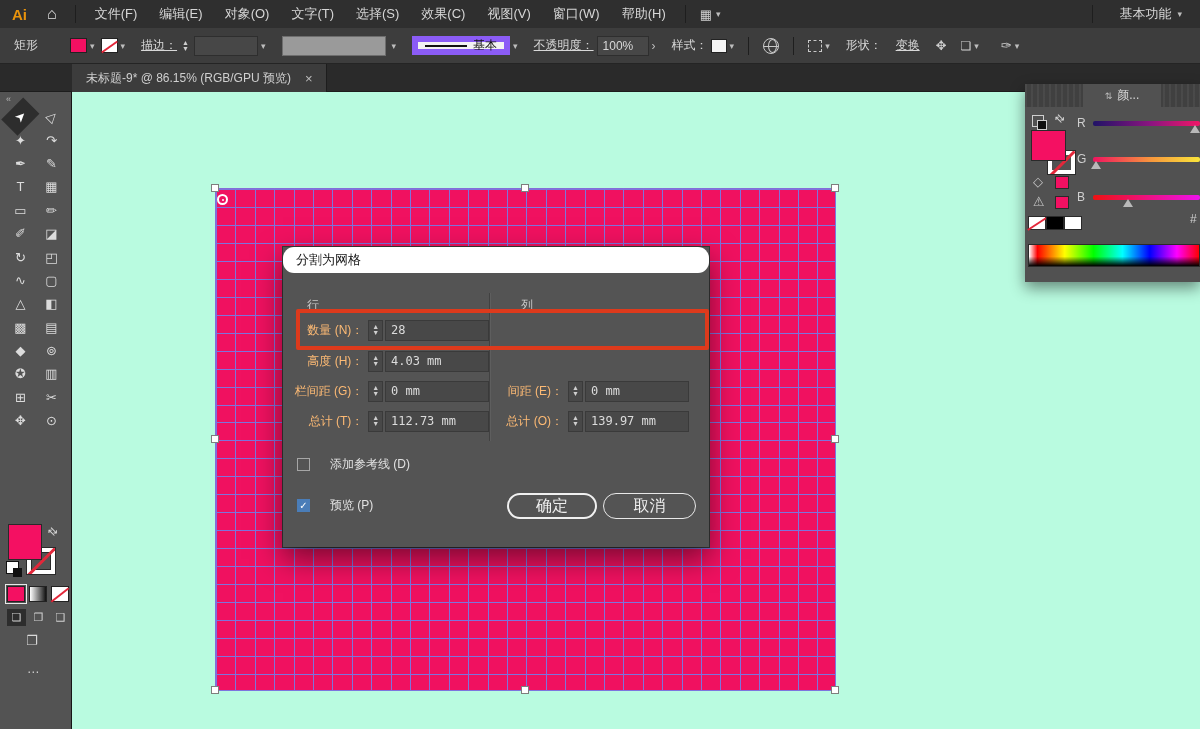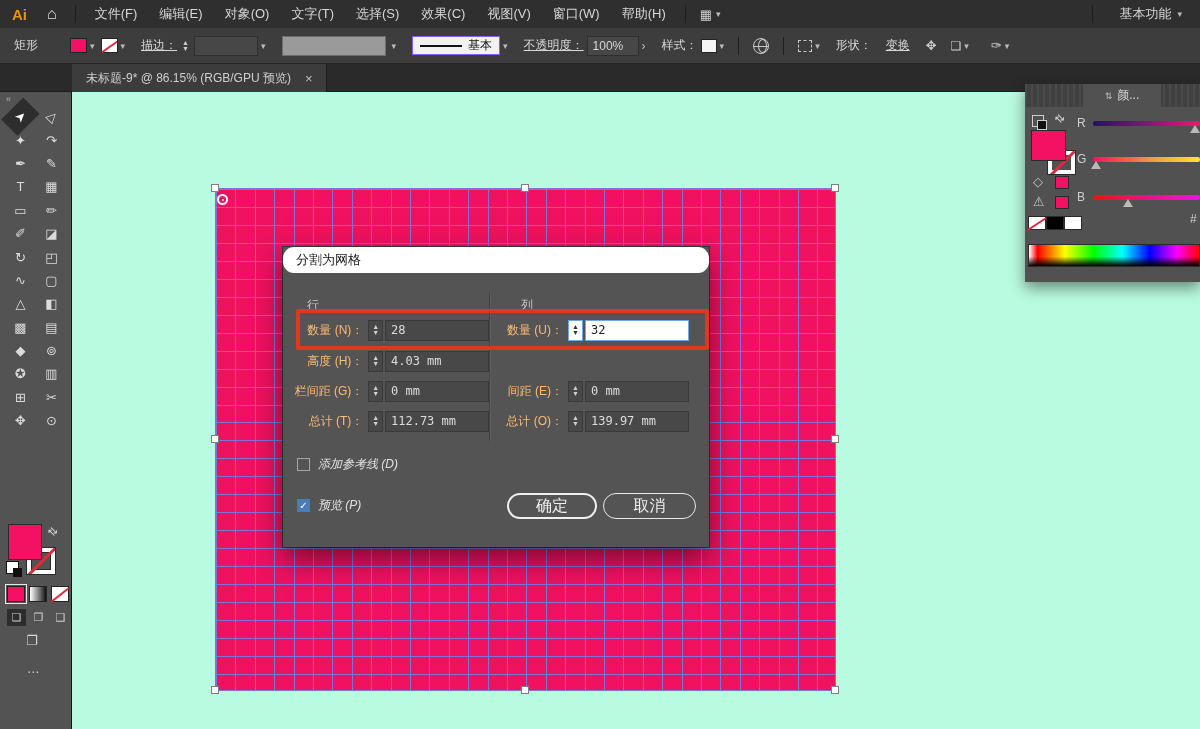--- a/index.html
+++ b/index.html
@@ -27,21 +27,21 @@
   .none-slash::after { content:""; position:absolute; left:-2px; right:-2px; top:50%; height:2px;
     background:#e3273a; transform:rotate(-35deg); }
   .ctl-group { display:flex; align-items:center; gap:3px; }
   .dd-dark { background:#474747; border:1px solid #2e2e2e; height:20px; display:inline-flex;
     align-items:center; padding:0 5px; color:#d8d8d8; }
   .dd-disabled { background:#9a9a9a; border:1px solid #6e6e6e; width:104px; height:20px; }
   .stepper { display:inline-flex; flex-direction:column; justify-content:center; line-height:6px;
     font-size:7px; color:#cfcfcf; padding:0 2px; }
   .underl { text-decoration:underline; }
   .profile-box { background:#f2f2f2; color:#111; height:19px; display:inline-flex; align-items:center;
-    gap:6px; padding:0 7px; border:1px solid #8b5cf6; }
+    gap:6px; padding:0 7px; border:6px solid #8b5cf6; }
   .profile-box .pline { display:inline-block; width:42px; height:2px; background:#111; }
   .mini-white { width:16px; height:14px; background:#f4f4f4; border:1px solid #222; }
   .globe { width:16px; height:16px; border-radius:50%; border:1.5px solid #c9c9c9; position:relative; }
   .globe::before { content:""; position:absolute; left:50%; top:0; bottom:0; width:7px; margin-left:-3.5px;
     border-radius:50%; border:1px solid #c9c9c9; }
   .globe::after { content:""; position:absolute; top:50%; left:0; right:0; height:1px; background:#c9c9c9; }
   .dashed-sel { width:14px; height:12px; border:1px dashed #c9c9c9; }
 
   
   #tabbar { position:absolute; left:0; top:64px; width:1200px; height:28px; background:#2a2a2a;
@@ -111,21 +111,21 @@
   .fr1 { top:72px; } .fr2 { top:103px; } .fr3 { top:133px; } .fr4 { top:163px; }
   .flabel { color:#fdba74; text-align:right; margin-right:5px; white-space:nowrap; }
   .colL .flabel { width:74px; } .colR .flabel { width:66px; }
   .fstep { width:15px; height:21px; background:#484848; border:1px solid #3a3a3a; display:flex;
     flex-direction:column; align-items:center; justify-content:center; line-height:6px; font-size:7px;
     color:#cfcfcf; margin-right:2px; }
   .finput { width:104px; height:21px; background:#484848; border:1px solid #3a3a3a; color:#dcdcdc;
     font-family:"DejaVu Sans Mono",monospace; font-size:12px; padding:0 5px; outline:none; }
   .fstep.focus { background:#fff; color:#333; border:1px solid #6fa8e8; }
   .finput.focus { background:#fff; color:#222; border:1px solid #6fa8e8; }
-  .chk-row { position:absolute; left:14px; display:flex; align-items:center; gap:8px; color:#e2e2e2;font-style:italic; }
+  .chk-row { position:absolute; left:14px; display:flex; align-items:center; gap:20px; color:#e2e2e2; }
   .chk { width:13px; height:13px; border:1px solid #a6a6a6; background:transparent; display:flex;
     align-items:center; justify-content:center; }
   .chk.checked { background:#4a7db8; border-color:#4a7db8; color:#fff; font-size:10px; }
   .dlg-btn { position:absolute; height:26px; border-radius:14px; background:transparent; color:#efefef;
     font-size:16px; display:flex; align-items:center; justify-content:center;
     font-family:inherit; }
   #btn-ok { left:224px; top:246px; width:90px; border:2.5px solid #f0f0f0; }
   #btn-cancel { left:320px; top:246px; width:93px; border:1.5px solid #e8e8e8; }
 
   
@@ -336,28 +336,20 @@
   <div class="col-divider"></div>
 
   <div class="frow colL fr1">
     <span class="flabel">数量 (N)：</span>
     <span class="fstep">
         <span>▲</span>
         <span>▼</span>
       </span>
     <input class="finput" readonly="" value="28" style="">
   </div>
-  <div class="frow colR fr1">
-    <span class="flabel">数量 (U)：</span>
-    <span class="fstep focus">
-        <span>▲</span>
-        <span>▼</span>
-      </span>
-    <input class="finput focus" readonly="" value="32" style="">
-  </div>
 
   <div class="frow colL fr2">
     <span class="flabel">高度 (H)：</span>
     <span class="fstep">
         <span>▲</span>
         <span>▼</span>
       </span>
     <input class="finput" readonly="" value="4.03 mm" style="">
   </div>
 

